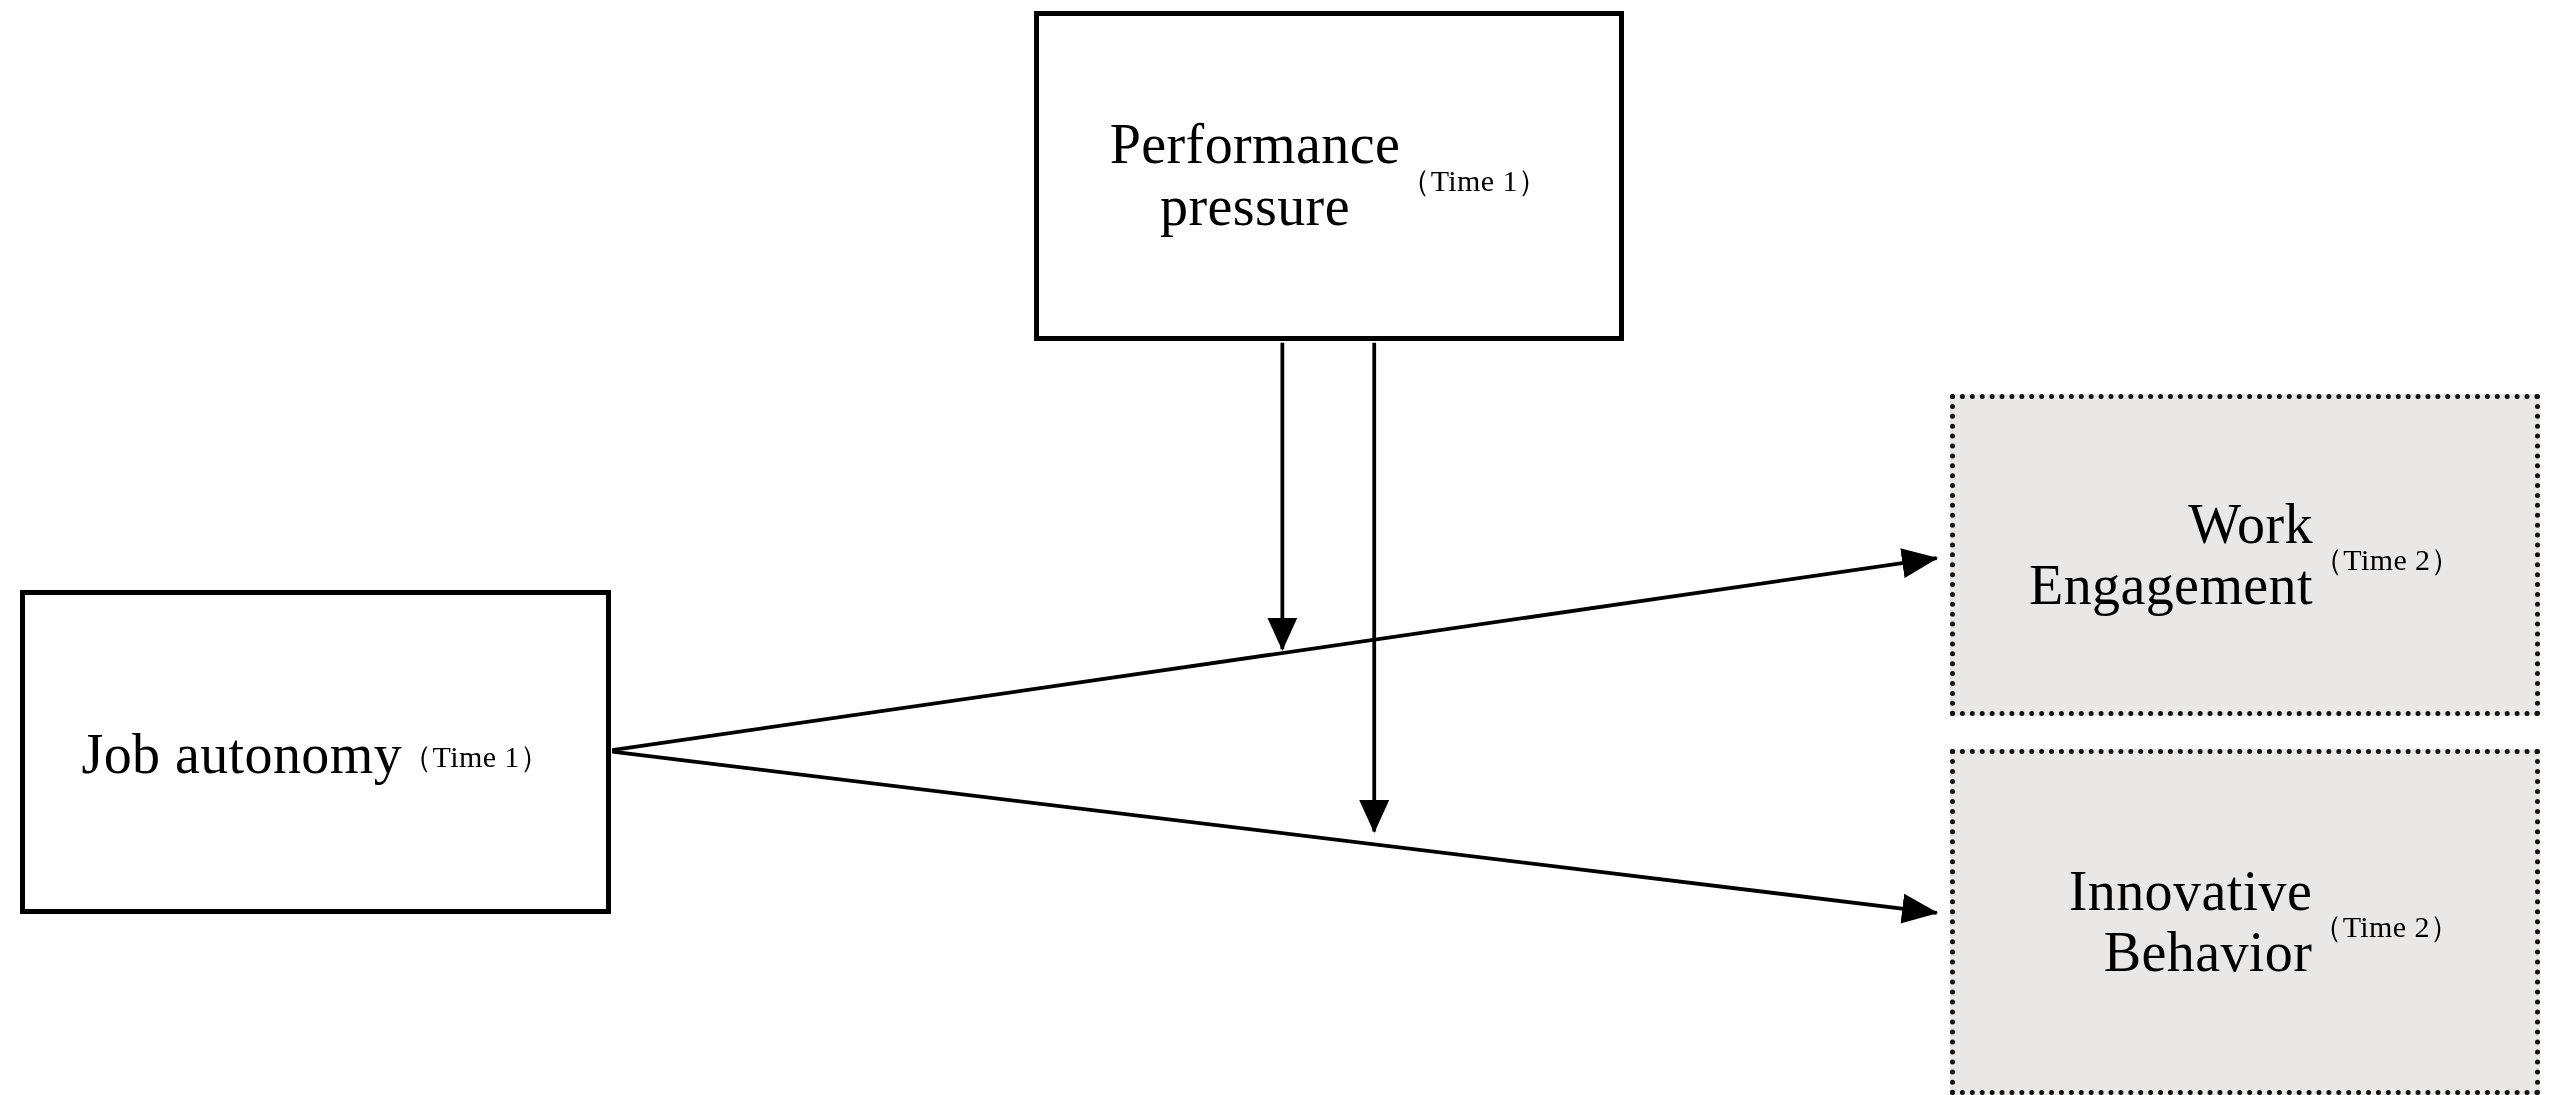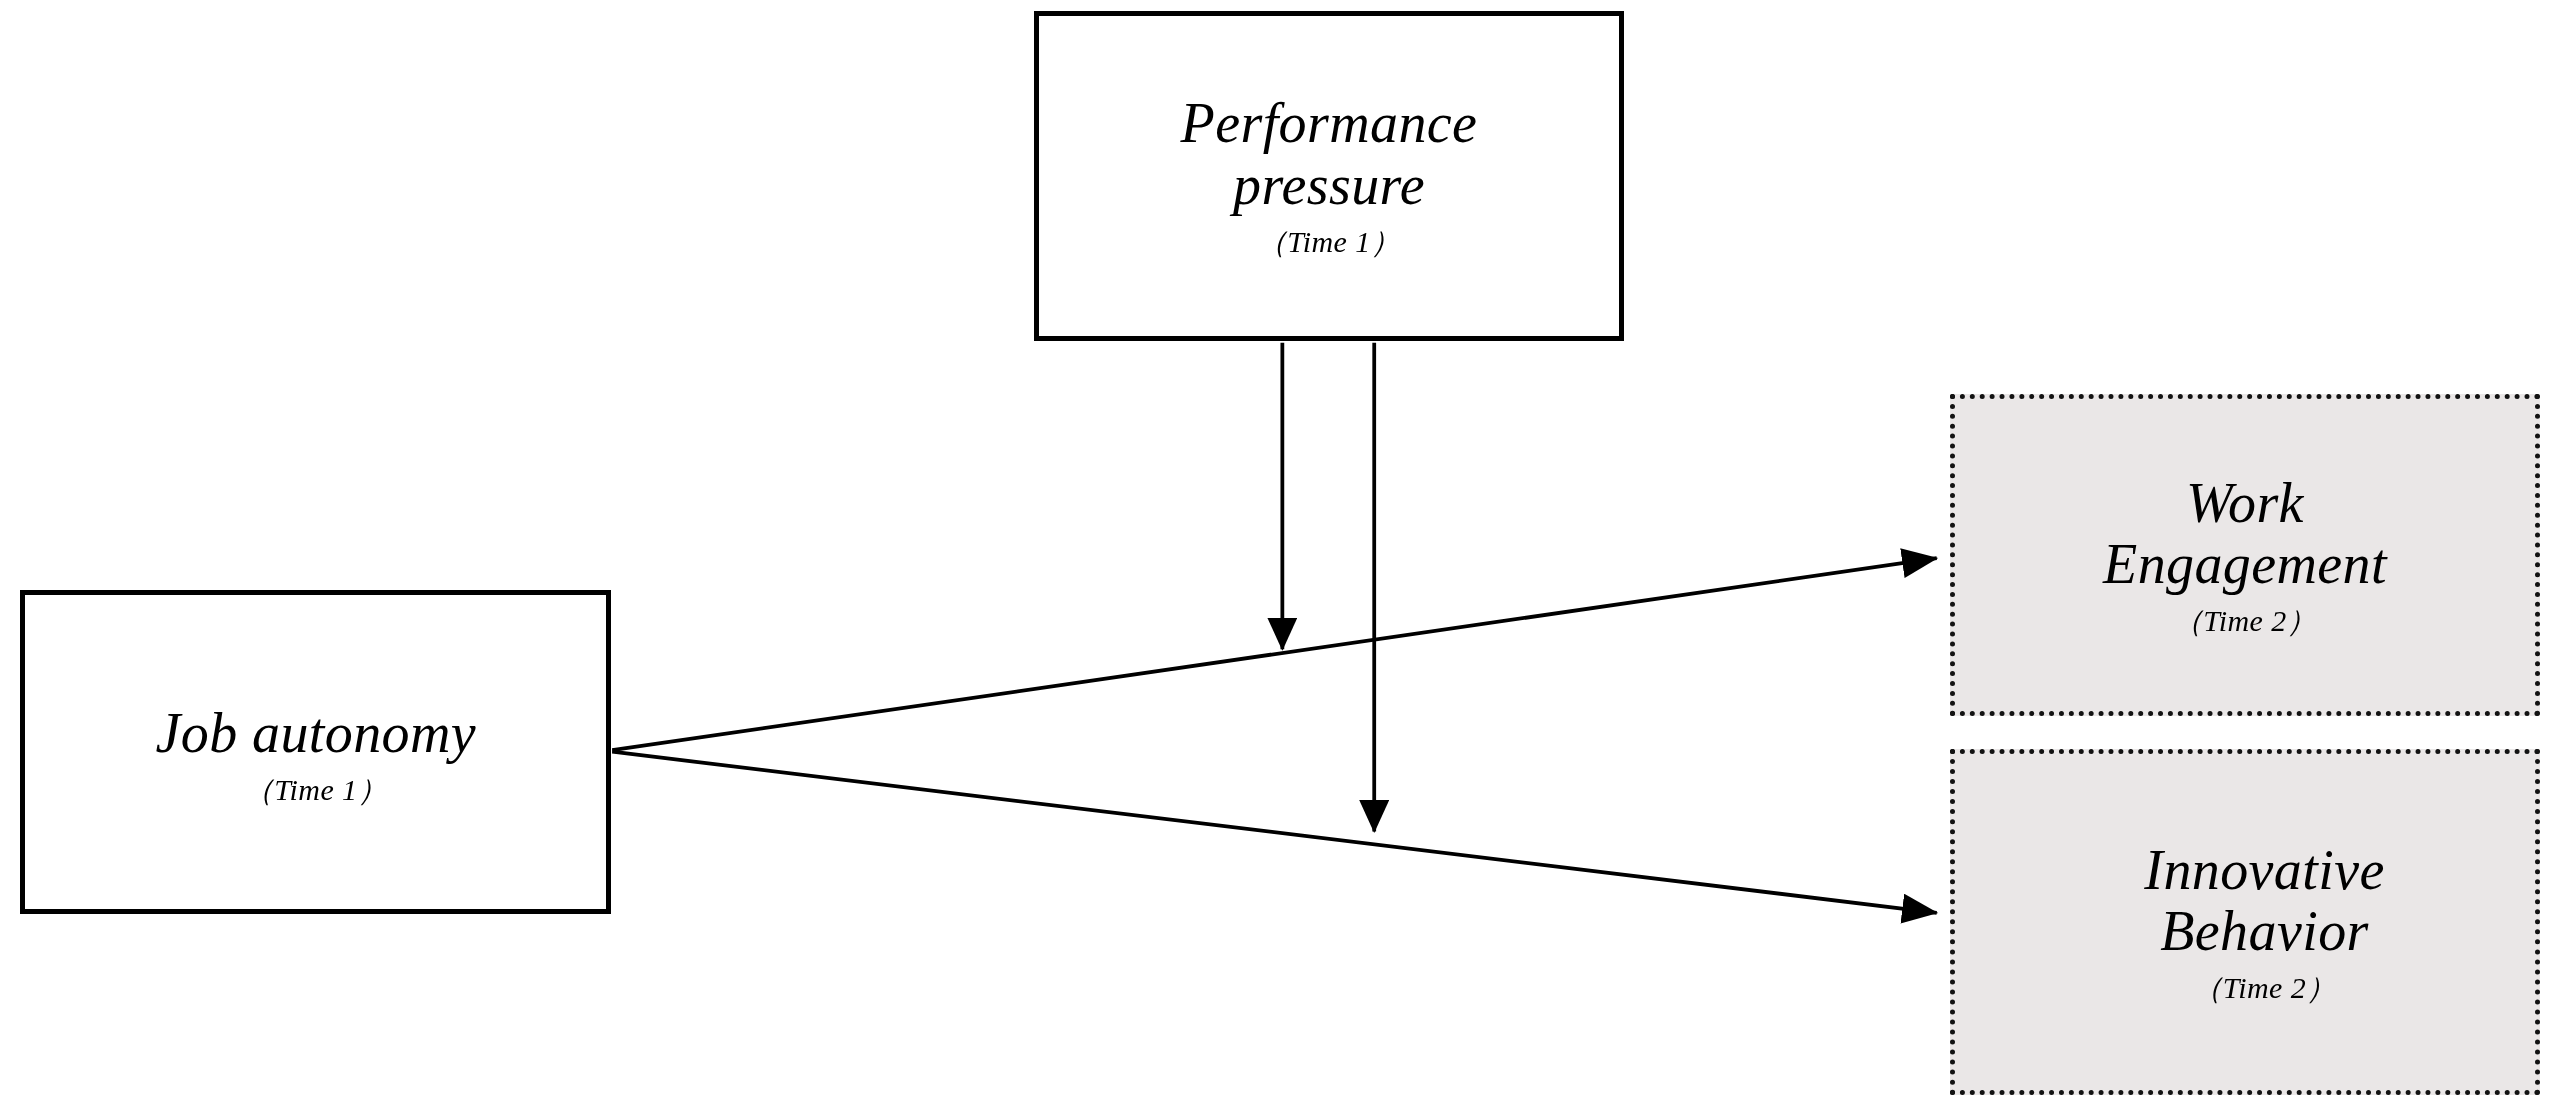--- a/index.html
+++ b/index.html
@@ -25,34 +25,34 @@
     width: 2576px;
     height: 1096px;
     pointer-events: none;
   }
 
   
   .node-box {
     position: absolute;
     box-sizing: border-box;
     display: flex;
-    flex-direction: column;
+    flex-direction: row;
     align-items: center;
     justify-content: center;
     text-align: center;
     color: #000000;
-    font-style: italic;
   }
   .node-box.solid {
     border: 5.3px solid #000000;
     background: #ffffff;
   }
   .node-box.dotted {
     border: 5.3px dotted #121212;
     background: #EAE7E7;
+    text-align: right;
   }
 
   .node-title {
     font-size: 56px;
     line-height: 1.09;
     font-weight: 400;
     letter-spacing: 0.4px;
     white-space: pre-line;
   }
   .node-time {

